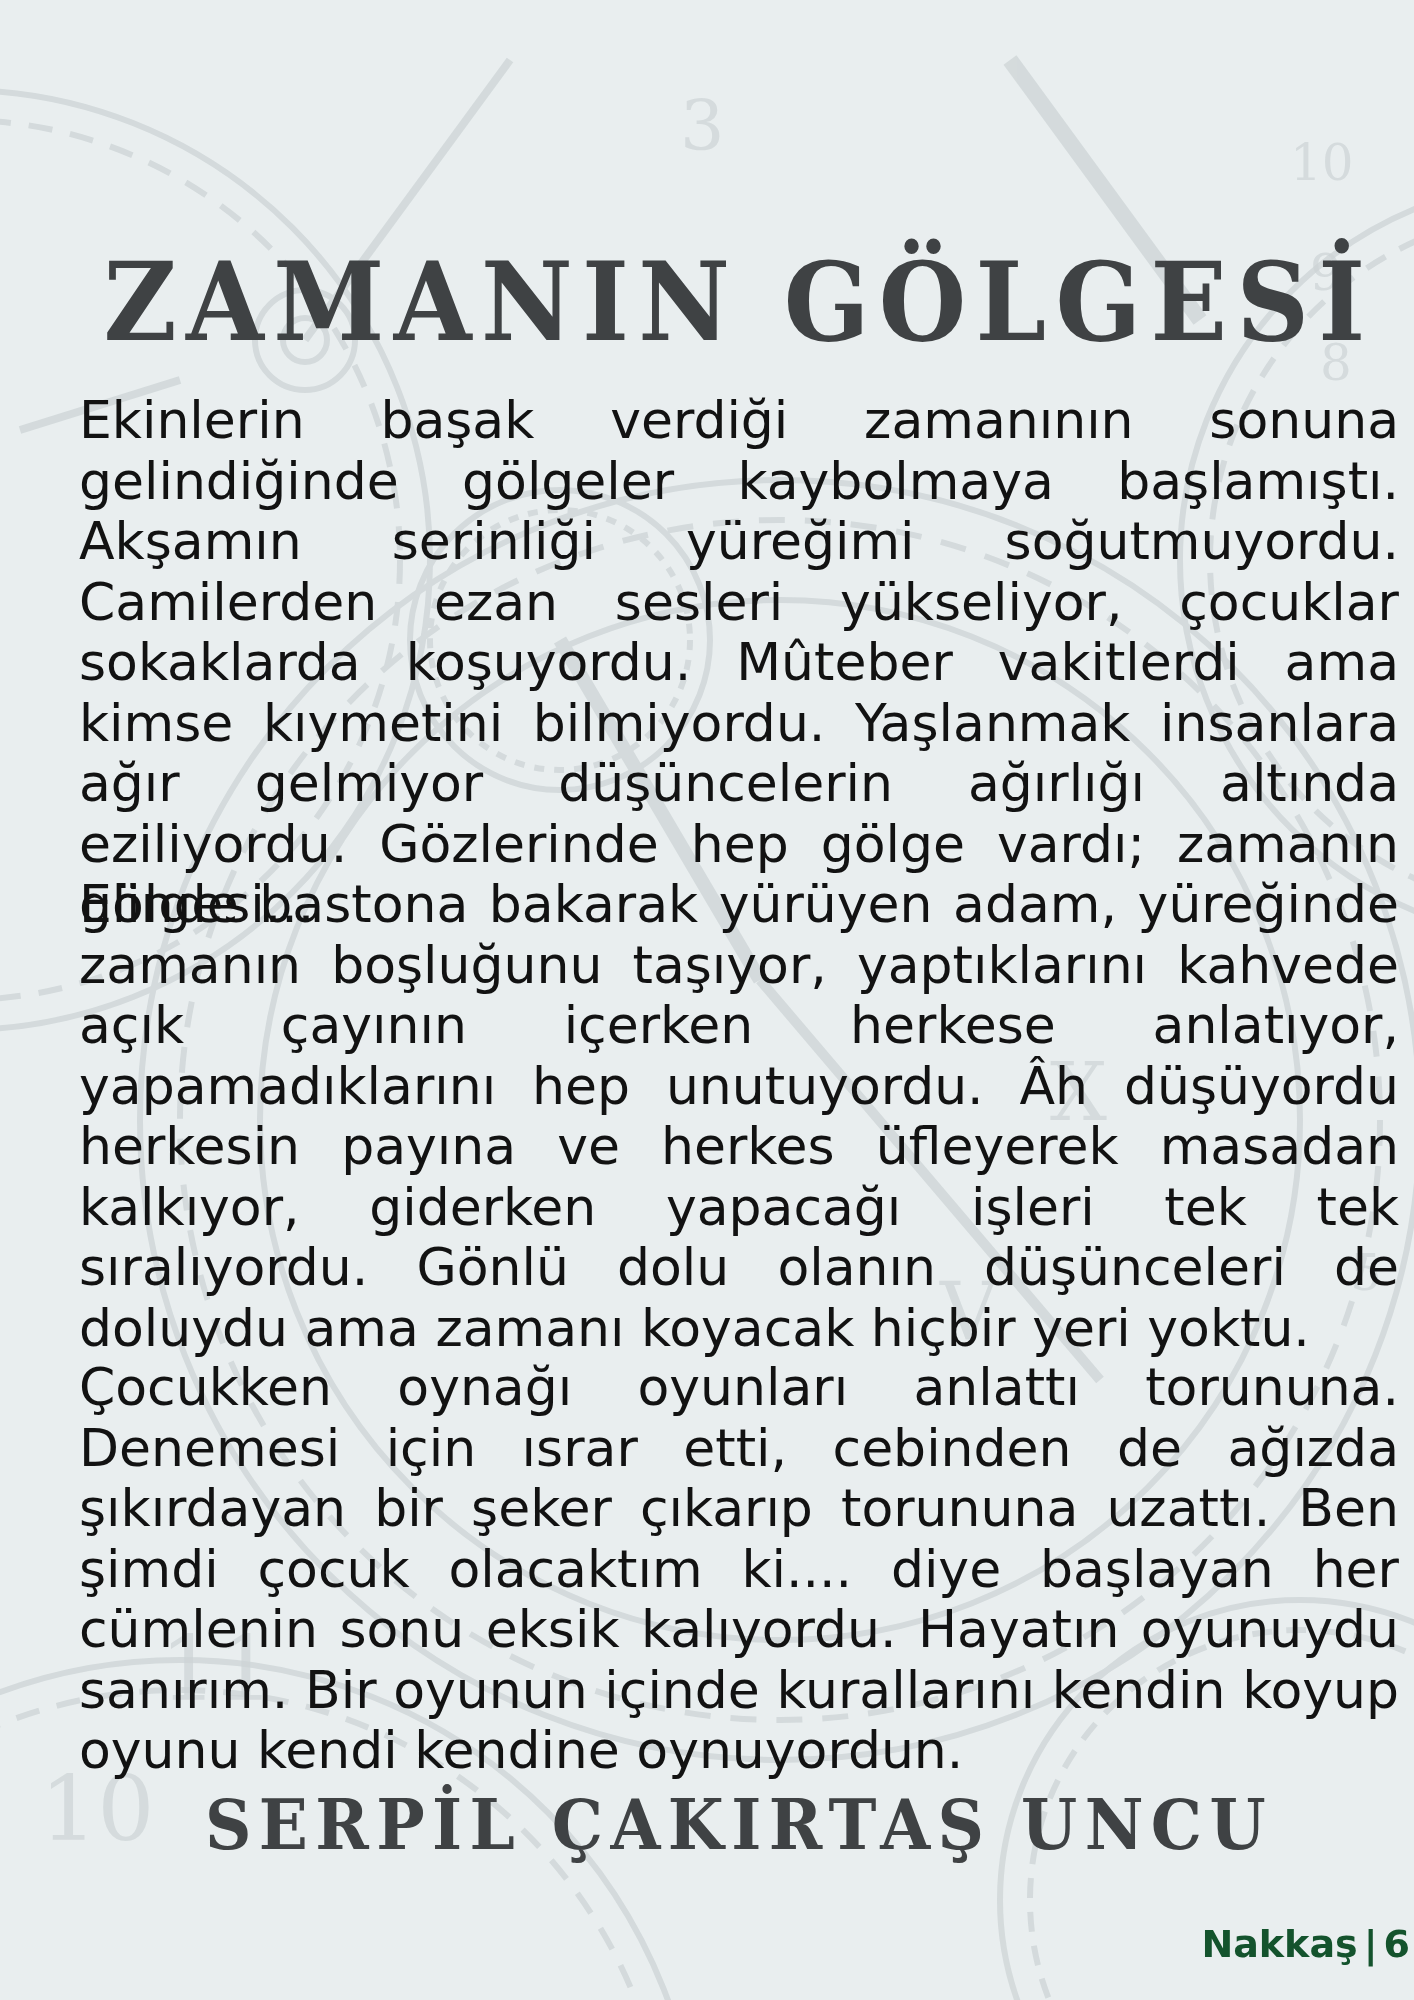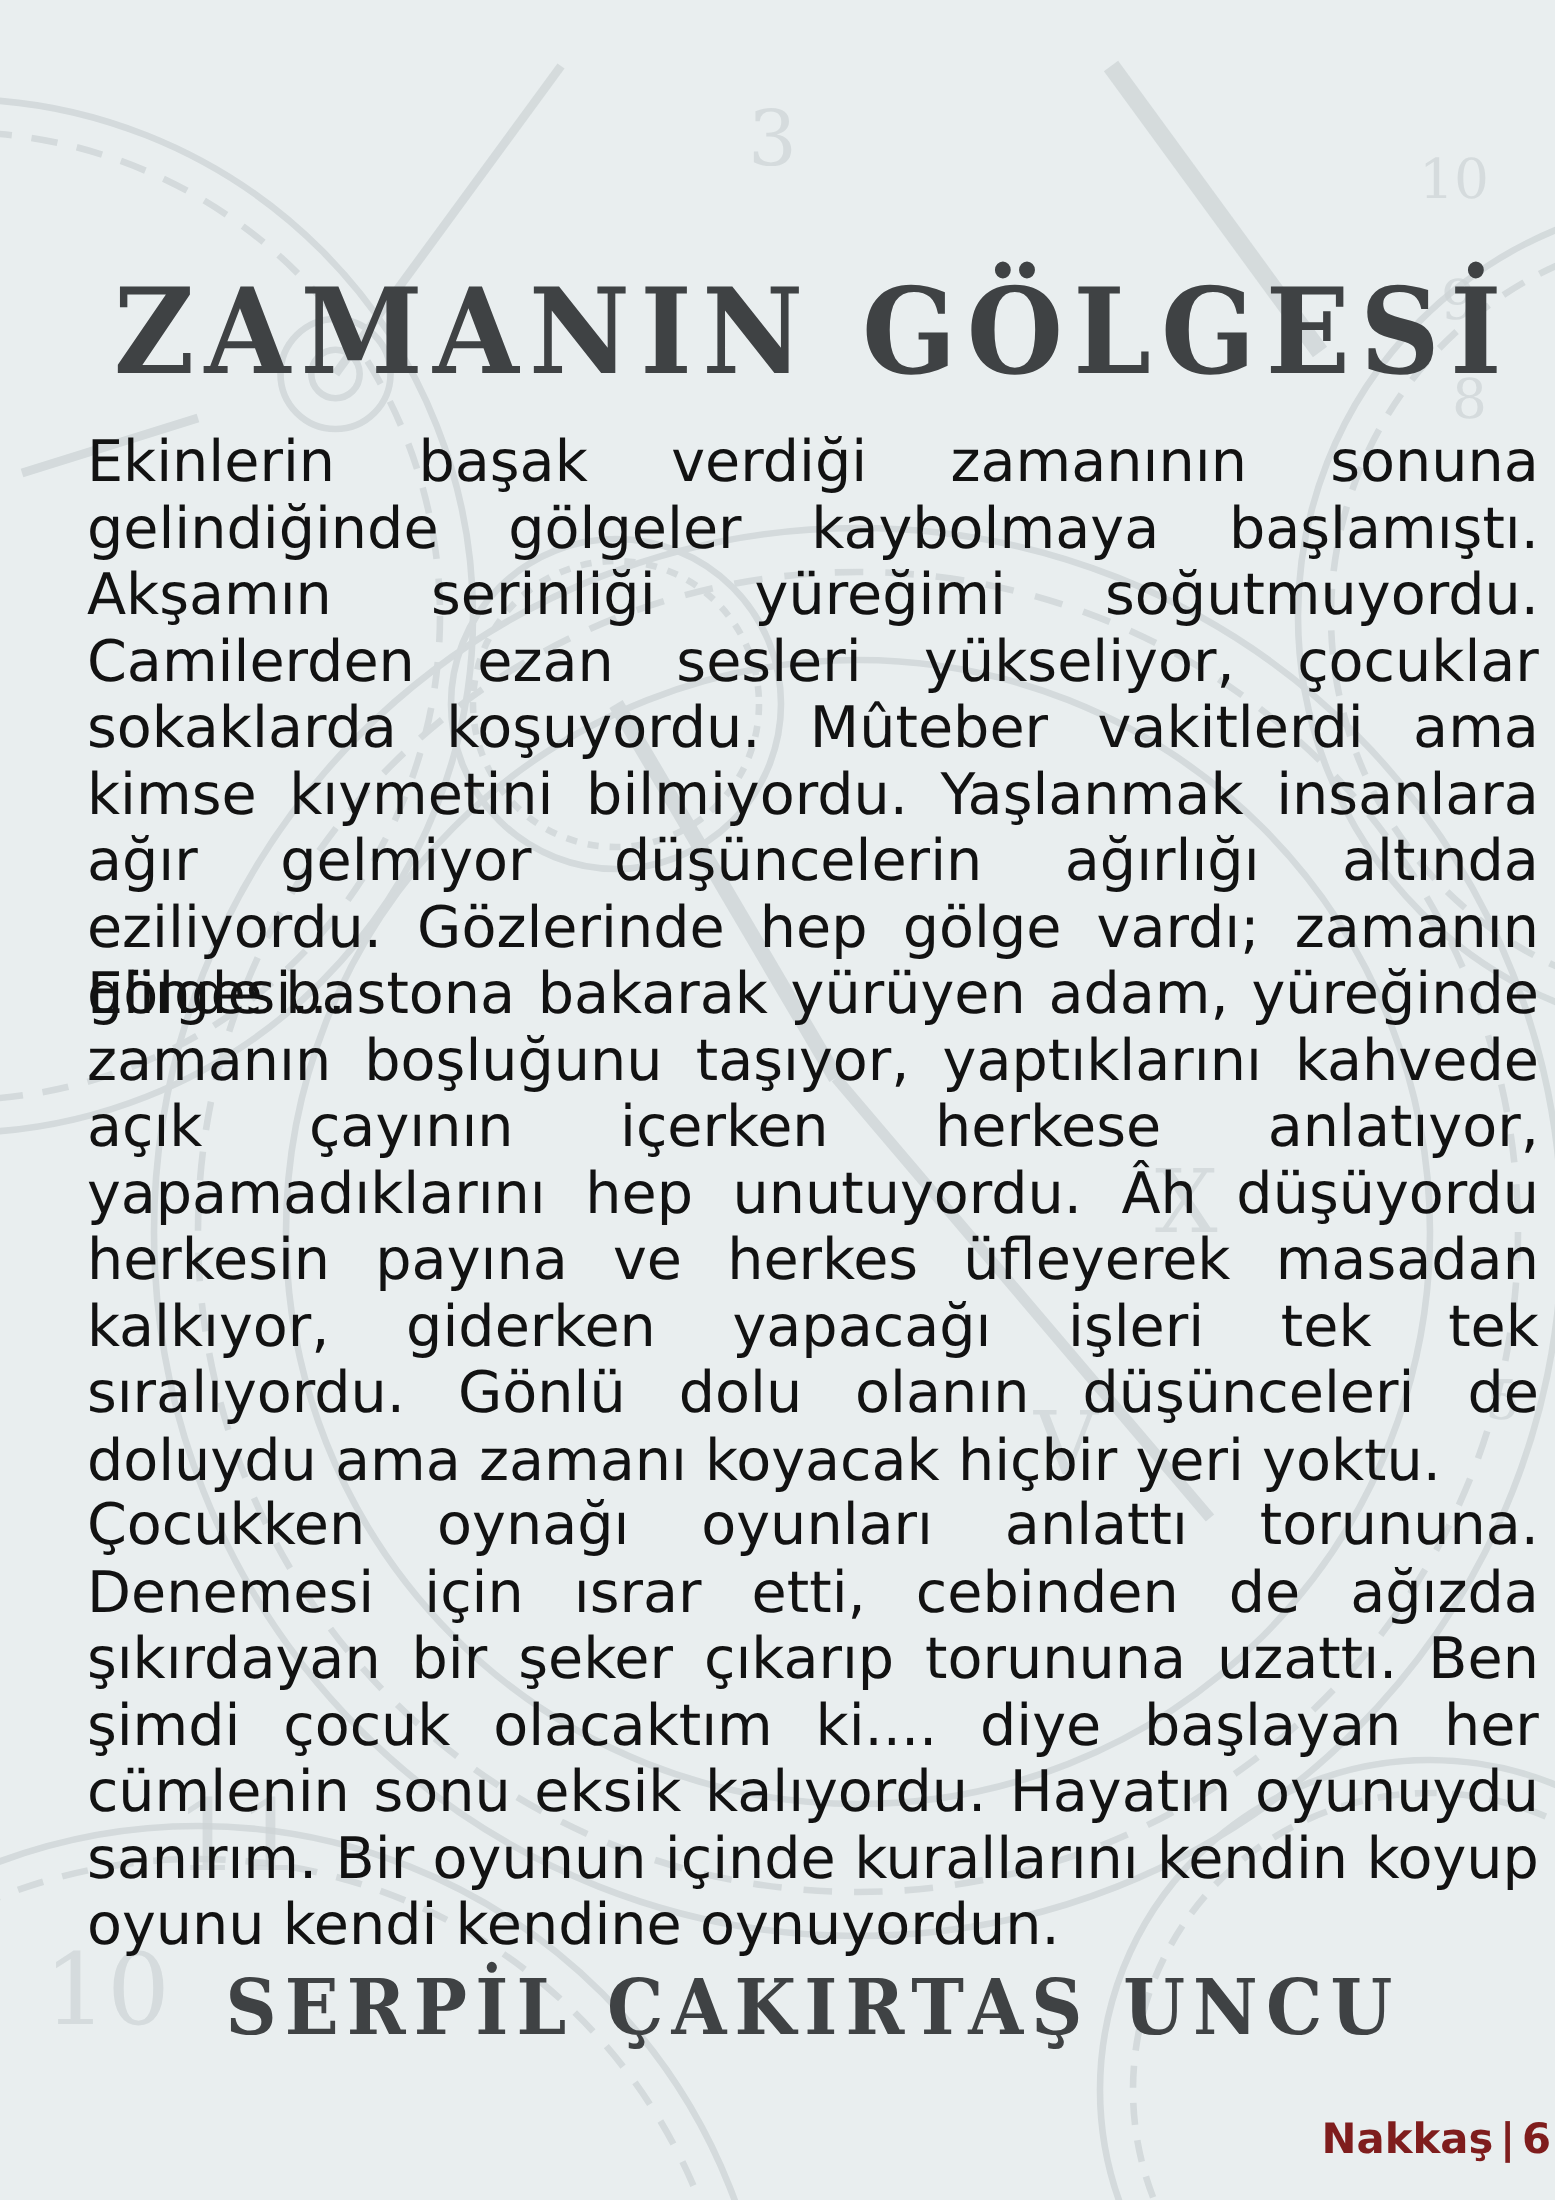--- a/index.html
+++ b/index.html
@@ -71,21 +71,21 @@
       transform: scaleX(0.92);
       transform-origin: center;
     }
     .footer {
       position: absolute;
       right: 36px;
       top: 1925px;
       font-family: "DejaVu Sans", sans-serif;
       font-weight: bold;
       font-size: 38px;
-      color: #7f1d1d;
+      color: #14532d;
       line-height: 1;
     }
     .footer .sep { margin: 0 6px; }
   </style>
 </head>
 <body>
 
 <svg class="bg-decor" width="1414" height="2000" viewBox="0 0 1414 2000" xmlns="http://www.w3.org/2000/svg">
   <g fill="none" stroke="#cdd4d6" stroke-width="6" opacity="0.75">
 

